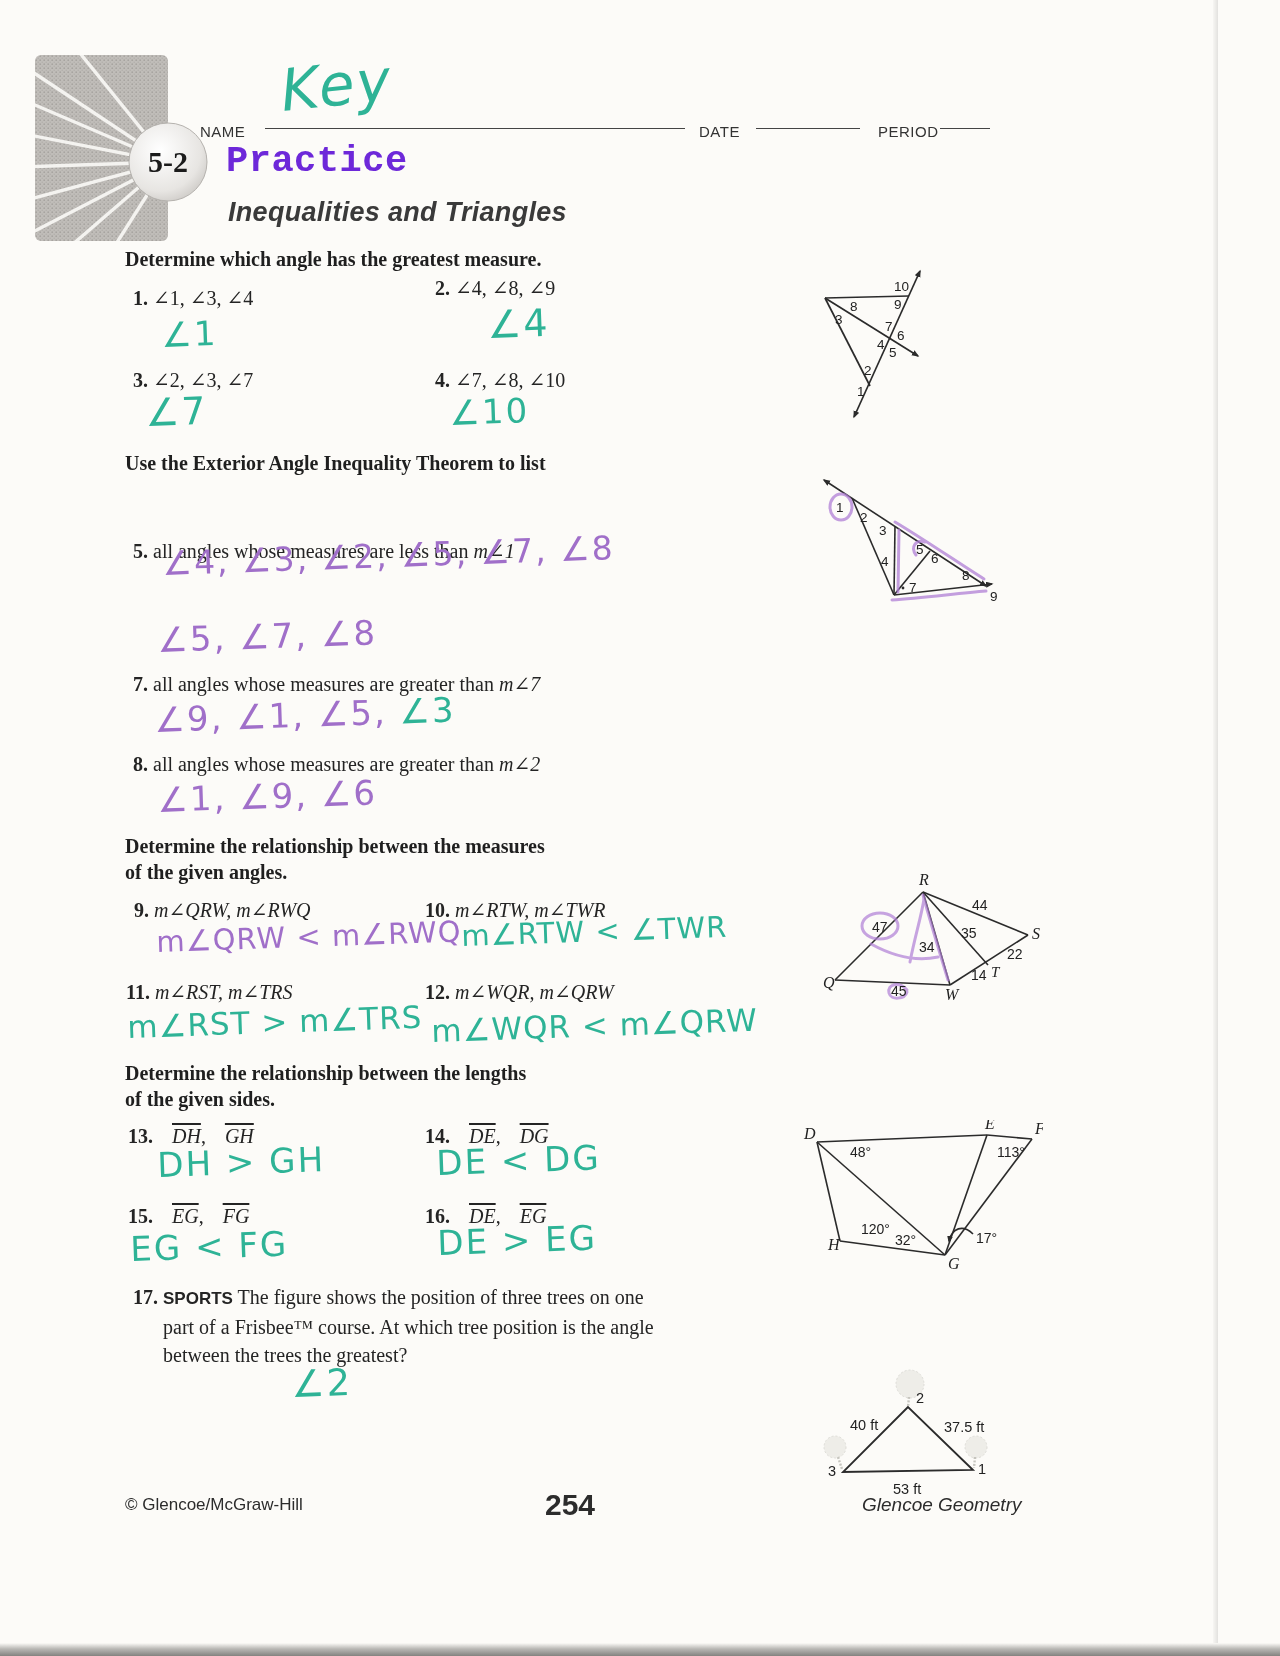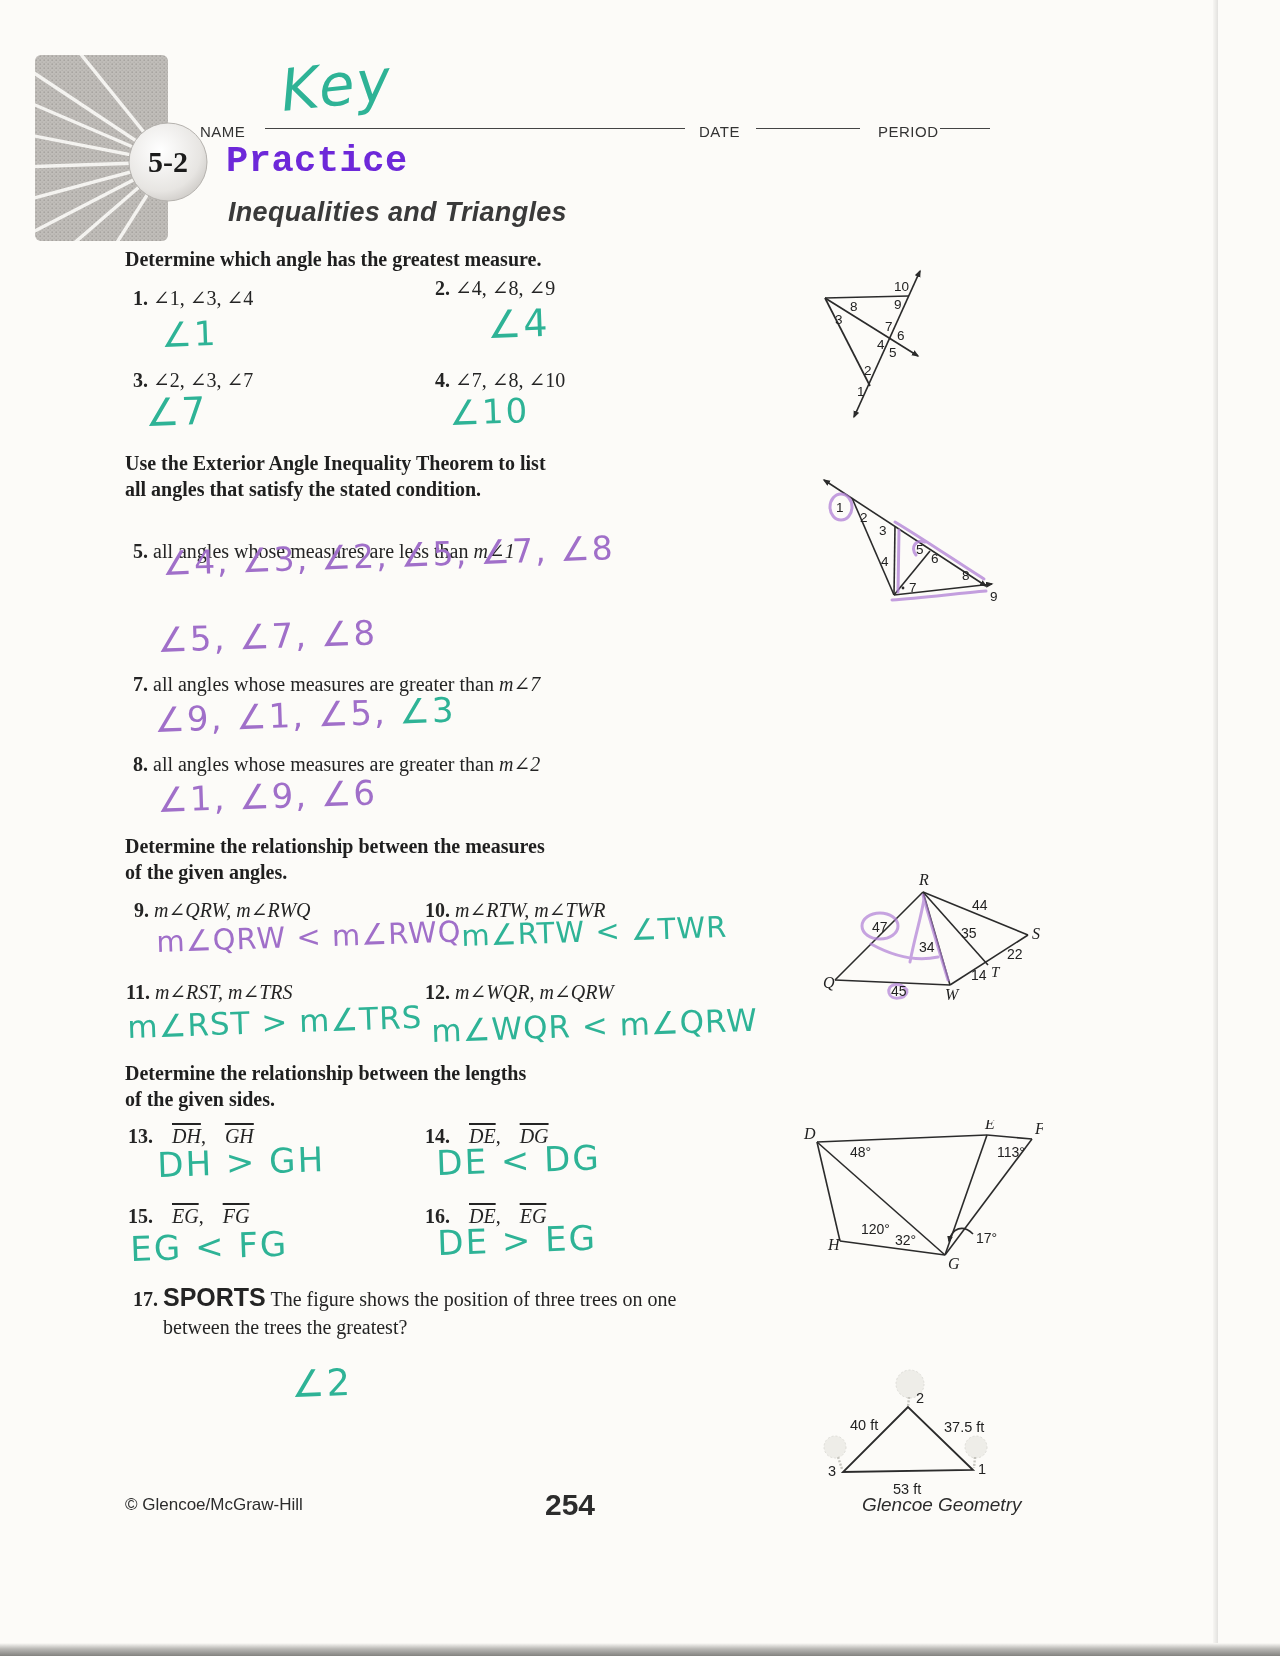--- a/index.html
+++ b/index.html
@@ -122,21 +122,20 @@
       <text x="147" y="100">6</text>
       <text x="135" y="91">7</text>
       <text x="100" y="71">8</text>
       <text x="144" y="69">9</text>
       <text x="144" y="51">10</text>
     </g>
   </svg>
 
   <div class="abs shead" style="left:125px;top:450px">
     <div>Use the Exterior Angle Inequality Theorem to list</div>
-    <div>all angles that satisfy the stated condition.</div>
   </div>
 
   <div class="q" style="left:133px;top:539px">
     <b>5.</b>
     <span>all angles whose measures are less than </span><span class="mi">m∠1</span>
   </div>
   <div class="hw purple" style="left:163px;top:547px;font-size:33px">∠4, ∠3, ∠2, ∠5, ∠7, ∠8</div>
 
   <div class="hw purple" style="left:158px;top:623px;font-size:34px">∠5, ∠7, ∠8</div>
 
@@ -303,22 +302,23 @@
       <text x="93" y="37">48°</text>
       <text x="240" y="37">113°</text>
       <text x="104" y="114">120°</text>
       <text x="138" y="125">32°</text>
       <text x="219" y="123">17°</text>
     </g>
   </svg>
 
   <div class="q" style="left:133px;top:1283px;width:600px;line-height:28px">
     <b>17.</b>
-    <b class="sans" style="font-size:25px">SPORTS</b>
+    <b class="sans" style="font-size:17px">SPORTS</b>
     <span>The figure shows the position of three trees on one</span>
+    <div style="padding-left:30px">part of a Frisbee™ course. At which tree position is the angle</div>
     <div style="padding-left:30px">between the trees the greatest?</div>
   </div>
   <div class="hw teal" style="left:292px;top:1366px;font-size:37px">∠2</div>
 
   <svg class="abs fig" style="left:808px;top:1328px" width="202" height="180" viewBox="0 0 202 180">
     <g opacity="0.55">
       <circle cx="102" cy="56" r="14" fill="#e3e2dc" stroke="#c2c1ba" stroke-dasharray="2,2"></circle>
       <path d="M101,69 L100,79" stroke="#9a998f" stroke-width="2.4" stroke-dasharray="2,1.5" fill="none"></path>
       <circle cx="27" cy="119" r="11" fill="#e3e2dc" stroke="#c2c1ba" stroke-dasharray="2,2"></circle>
       <path d="M30,129 L34,141" stroke="#9a998f" stroke-width="2.4" stroke-dasharray="2,1.5" fill="none"></path>

